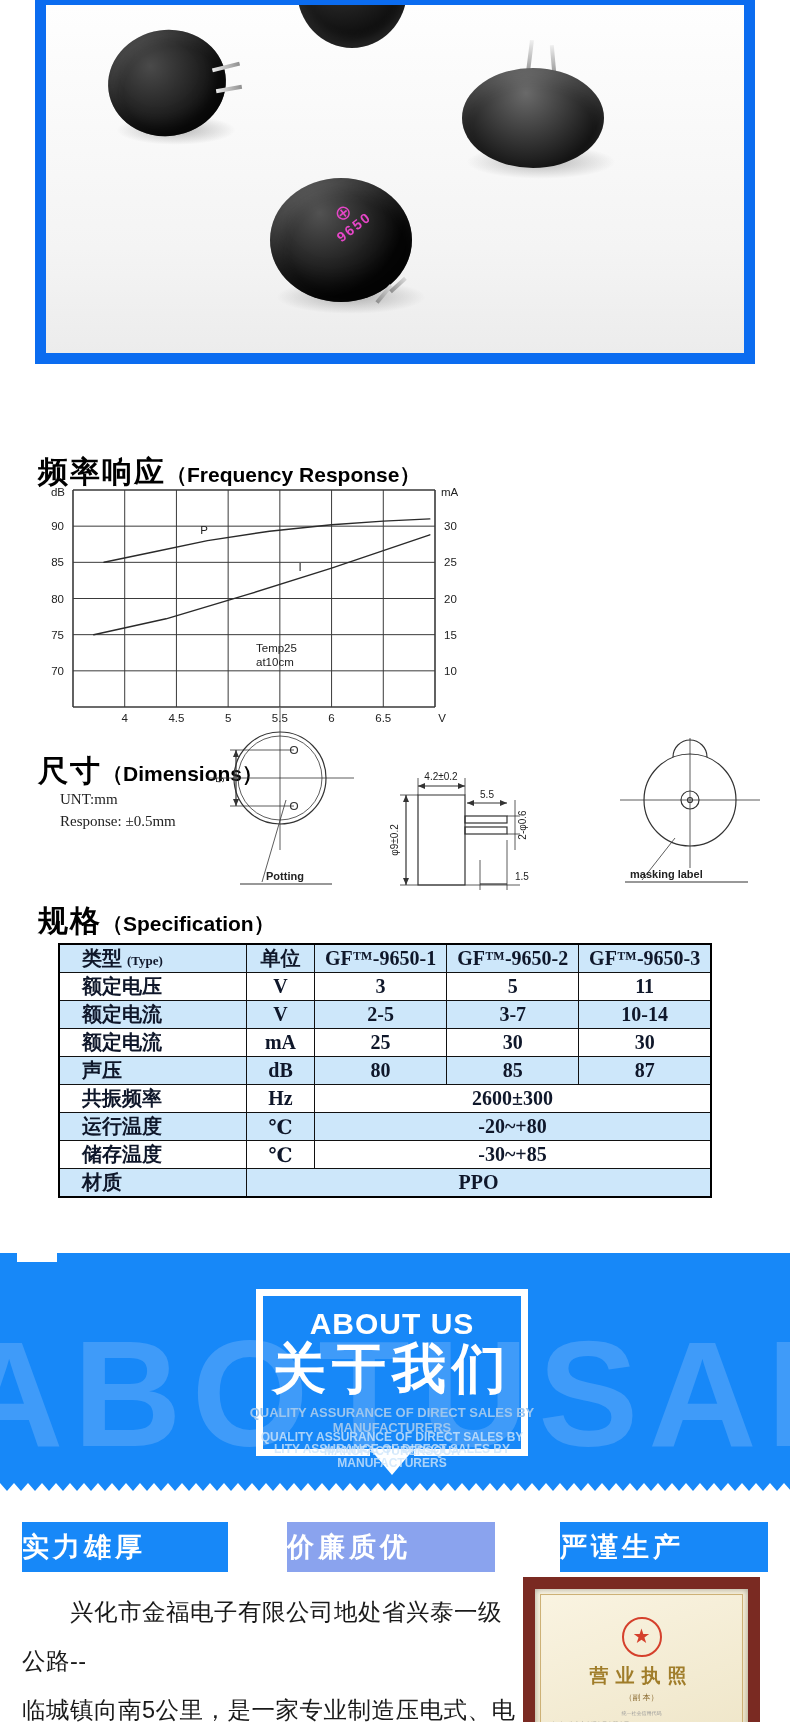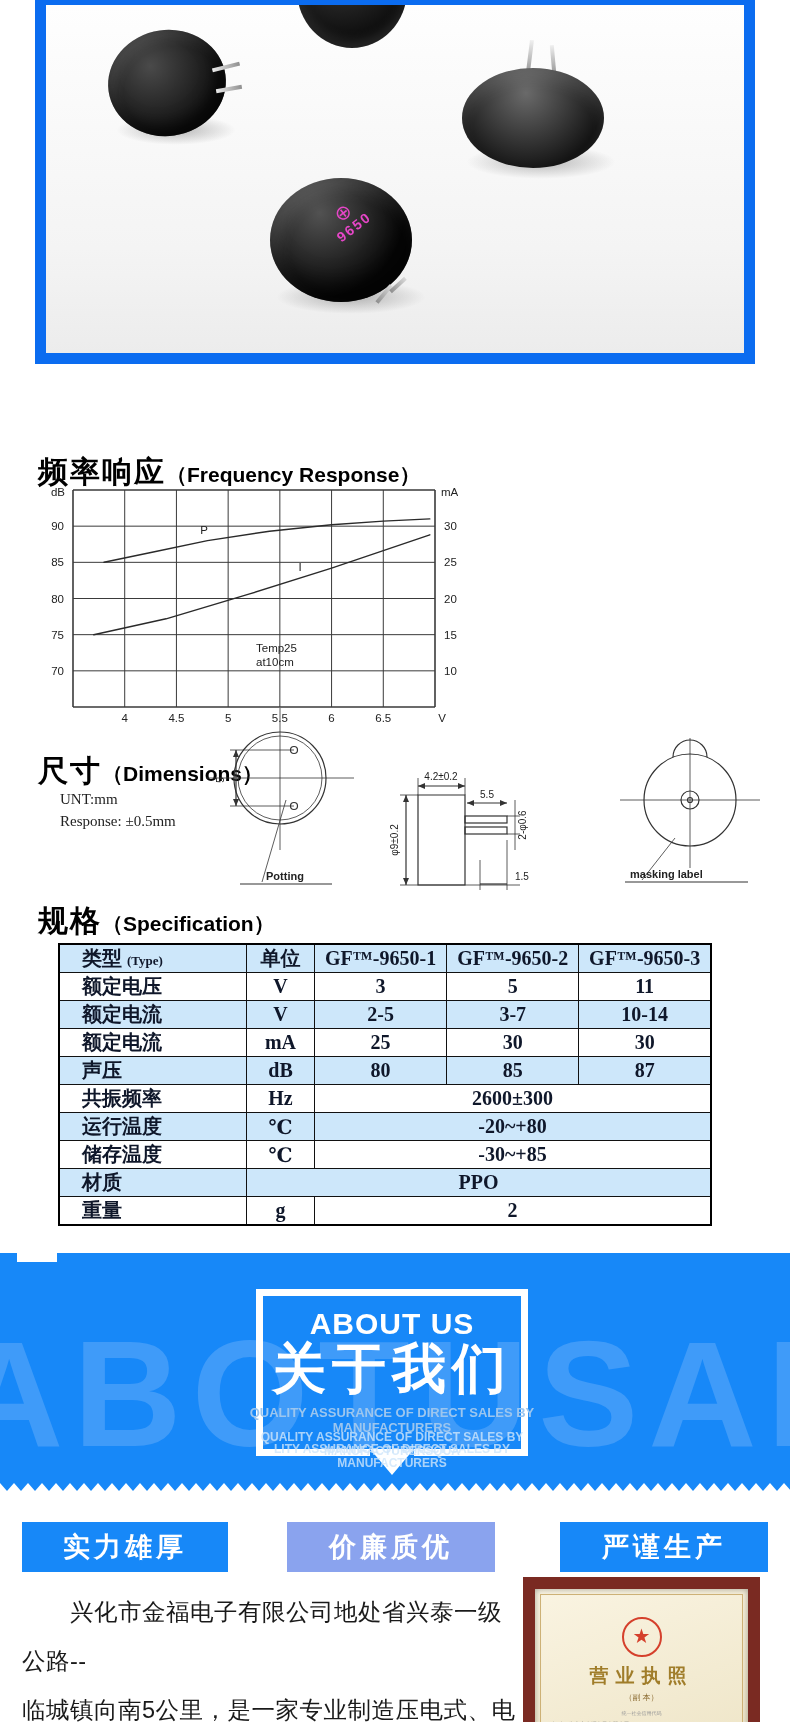--- a/index.html
+++ b/index.html
@@ -81,21 +81,21 @@
   .about-zh{position:absolute;left:246px;top:80px;width:292px;text-align:center;
     color:#fff;font-size:54px;font-weight:bold;letter-spacing:6px;}
   .tag1{position:absolute;left:230px;top:152px;width:324px;text-align:center;
     color:#9cc6ef;font-size:13px;font-weight:bold;}
   .tag2,.tag3{position:absolute;left:230px;width:324px;text-align:center;
     color:#cfe6fb;font-size:12px;font-weight:bold;opacity:.8;}
   .tag2{top:177px;} .tag3{top:189px;}
   .zigzag{position:absolute;left:0;bottom:0;}
 
   
-  .feature-btn{position:absolute;top:1522px;height:50px;line-height:50px;text-align:center;
+  .feature-btn{position:absolute;top:1522px;height:50px;line-height:50px;text-align:left;
     color:#fff;font-size:27px;font-weight:bold;letter-spacing:4px;background:#1788f8;cursor:pointer;}
   .fb1{left:22px;width:206px;} .fb2{left:287px;width:208px;background:#8aa3ee;} .fb3{left:560px;width:208px;}
 
   
   .company-text{position:absolute;left:22px;top:1588px;width:496px;font-size:23.5px;
     color:#1a1a1a;line-height:49px;white-space:pre-line;letter-spacing:.5px;}
   .license{position:absolute;left:523px;top:1577px;width:237px;height:170px;box-sizing:border-box;
     border:12px solid #7a2a22;background:linear-gradient(160deg,#faf4e2,#efe6c9);
     box-shadow:inset 0 0 6px rgba(0,0,0,.35);}
   .lic-inner{position:absolute;left:5px;top:5px;right:5px;bottom:0;border:1px solid #cdb176;
@@ -299,25 +299,20 @@
         </tr>
         <tr>
           <td class="c-label">储存温度</td>
           <td class="c-unit">℃</td>
           <td colspan="3">-30~+85</td>
         </tr>
         <tr class="alt">
           <td class="c-label">材质</td>
           <td colspan="4">PPO</td>
         </tr>
-        <tr>
-          <td class="c-label">重量</td>
-          <td class="c-unit">g</td>
-          <td colspan="3">2</td>
-        </tr>
       </tbody>
   </table>
 
   <div class="about">
     <div class="notch"></div>
     <div class="watermark">ABOTUSABOUT</div>
     <div class="frame"></div>
     <div class="frame-b frame-bl"></div>
     <div class="frame-b frame-br"></div>
     <div class="tri-down"></div>

